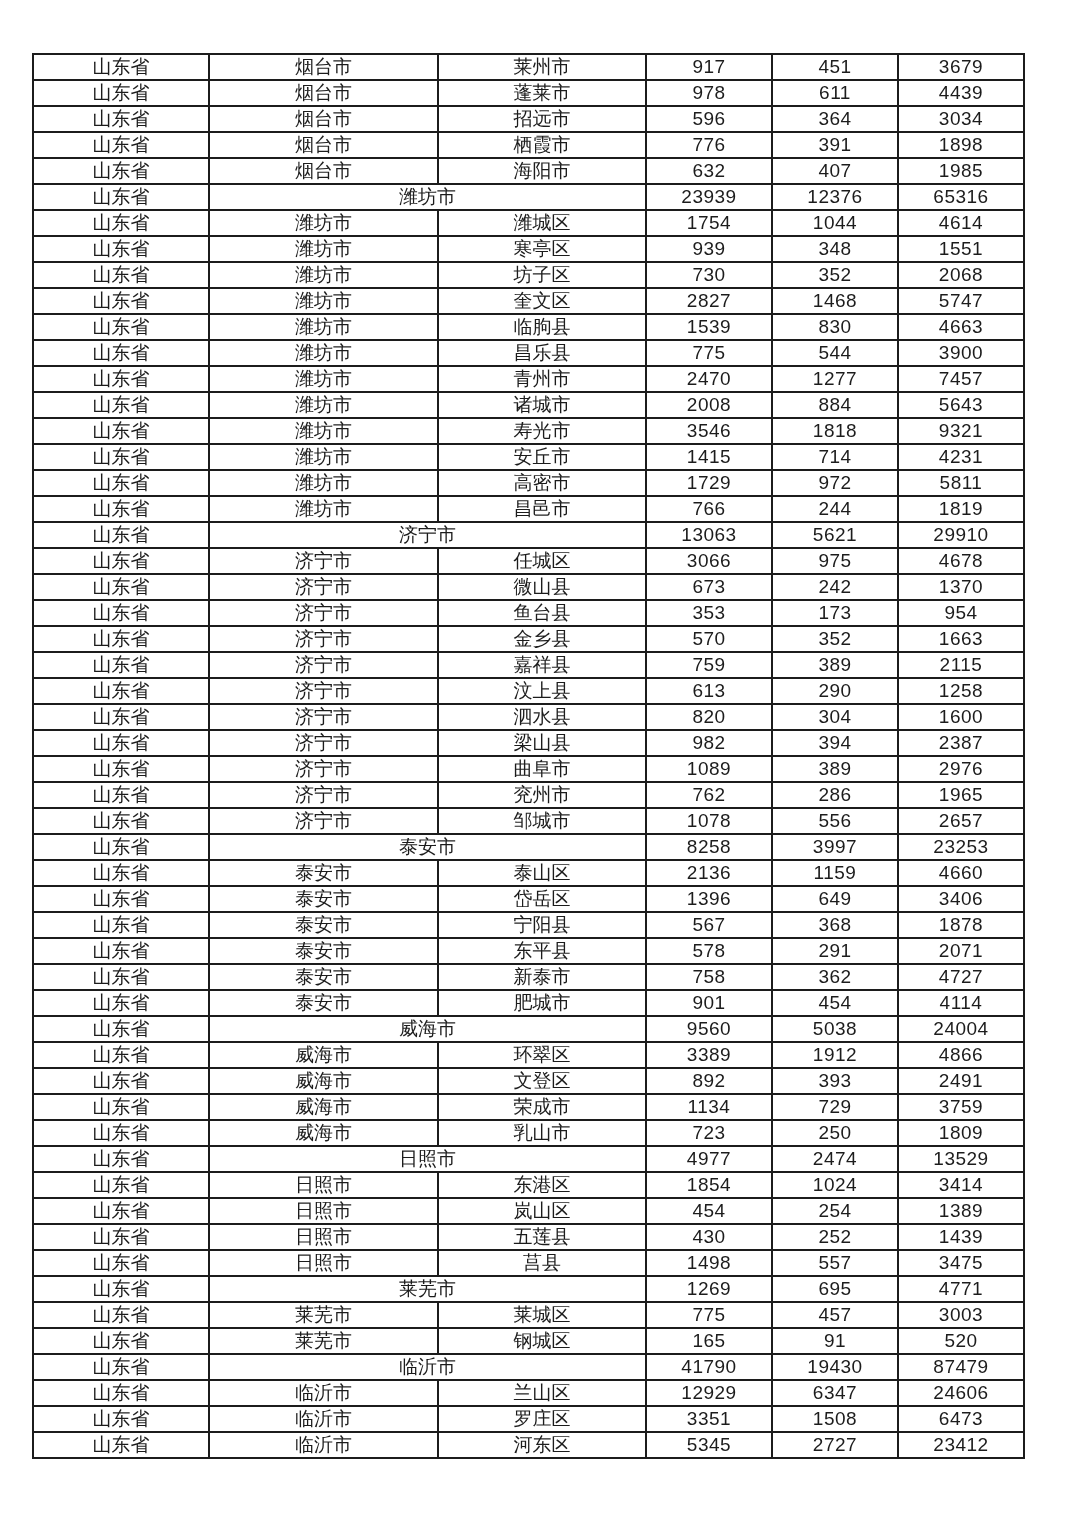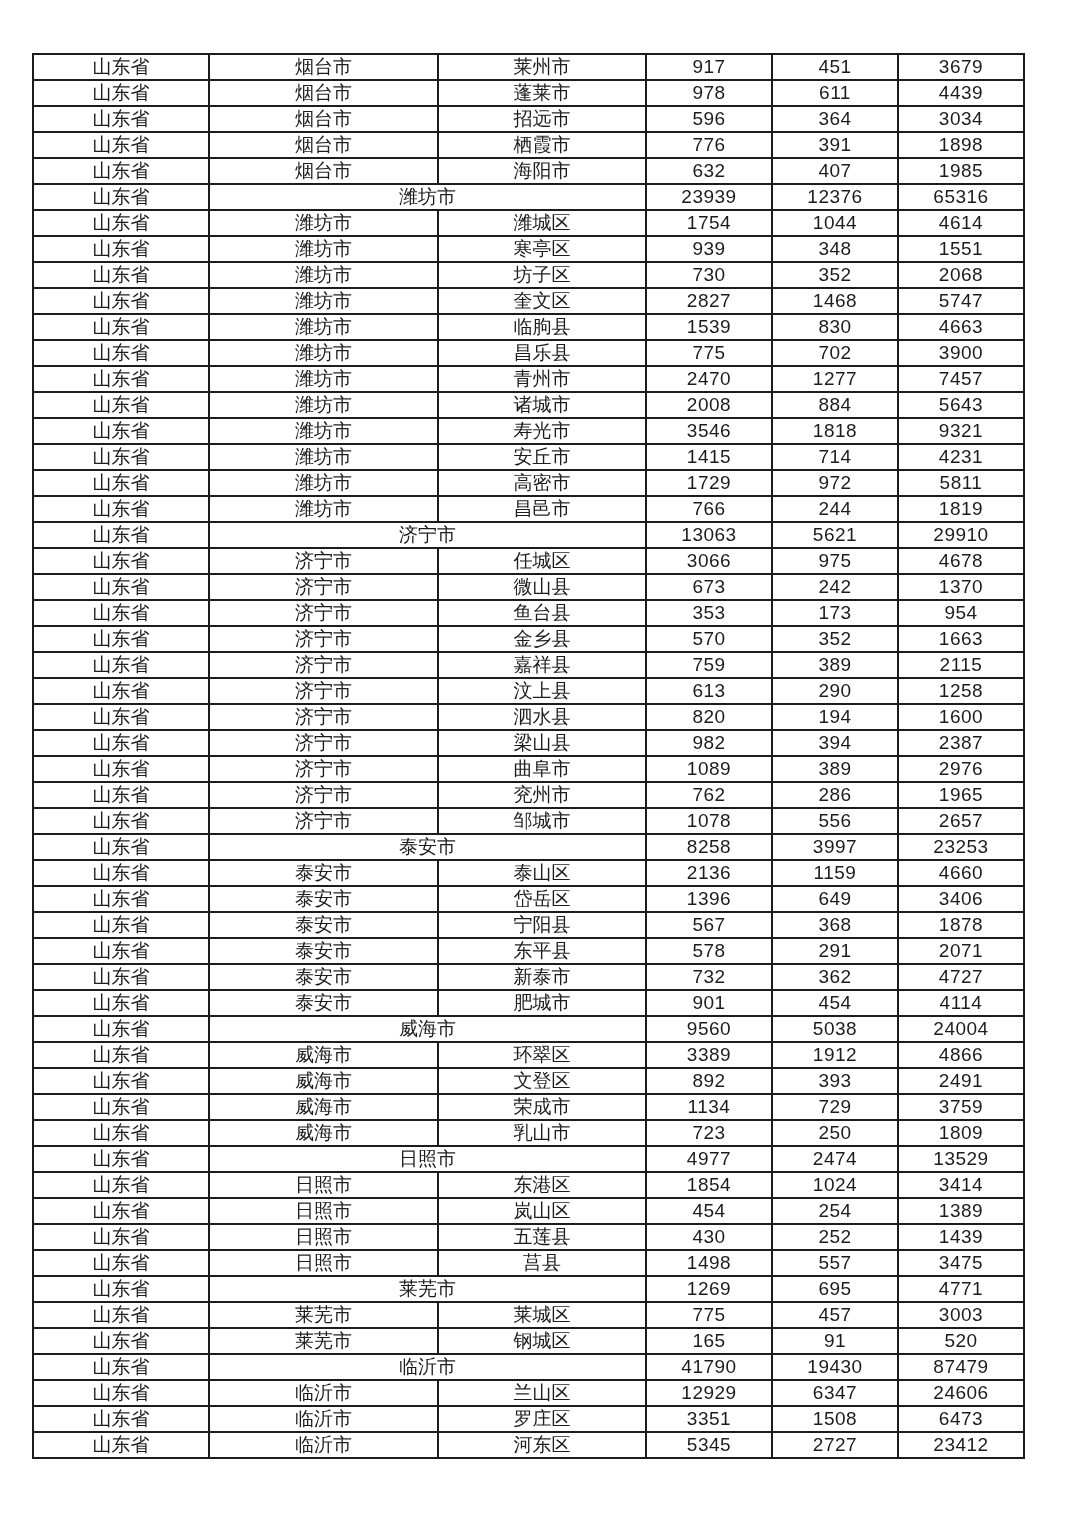--- a/index.html
+++ b/index.html
@@ -151,21 +151,21 @@
           <td>临朐县</td>
           <td class="num">1539</td>
           <td class="num">830</td>
           <td class="num">4663</td>
         </tr>
         <tr>
           <td>山东省</td>
           <td>潍坊市</td>
           <td>昌乐县</td>
           <td class="num">775</td>
-          <td class="num">702</td>
+          <td class="num">544</td>
           <td class="num">3900</td>
         </tr>
         <tr>
           <td>山东省</td>
           <td>潍坊市</td>
           <td>青州市</td>
           <td class="num">2470</td>
           <td class="num">1277</td>
           <td class="num">7457</td>
         </tr>
@@ -262,21 +262,21 @@
           <td>汶上县</td>
           <td class="num">613</td>
           <td class="num">290</td>
           <td class="num">1258</td>
         </tr>
         <tr>
           <td>山东省</td>
           <td>济宁市</td>
           <td>泗水县</td>
           <td class="num">820</td>
-          <td class="num">194</td>
+          <td class="num">304</td>
           <td class="num">1600</td>
         </tr>
         <tr>
           <td>山东省</td>
           <td>济宁市</td>
           <td>梁山县</td>
           <td class="num">982</td>
           <td class="num">394</td>
           <td class="num">2387</td>
         </tr>
@@ -340,21 +340,21 @@
           <td>泰安市</td>
           <td>东平县</td>
           <td class="num">578</td>
           <td class="num">291</td>
           <td class="num">2071</td>
         </tr>
         <tr>
           <td>山东省</td>
           <td>泰安市</td>
           <td>新泰市</td>
-          <td class="num">732</td>
+          <td class="num">758</td>
           <td class="num">362</td>
           <td class="num">4727</td>
         </tr>
         <tr>
           <td>山东省</td>
           <td>泰安市</td>
           <td>肥城市</td>
           <td class="num">901</td>
           <td class="num">454</td>
           <td class="num">4114</td>

